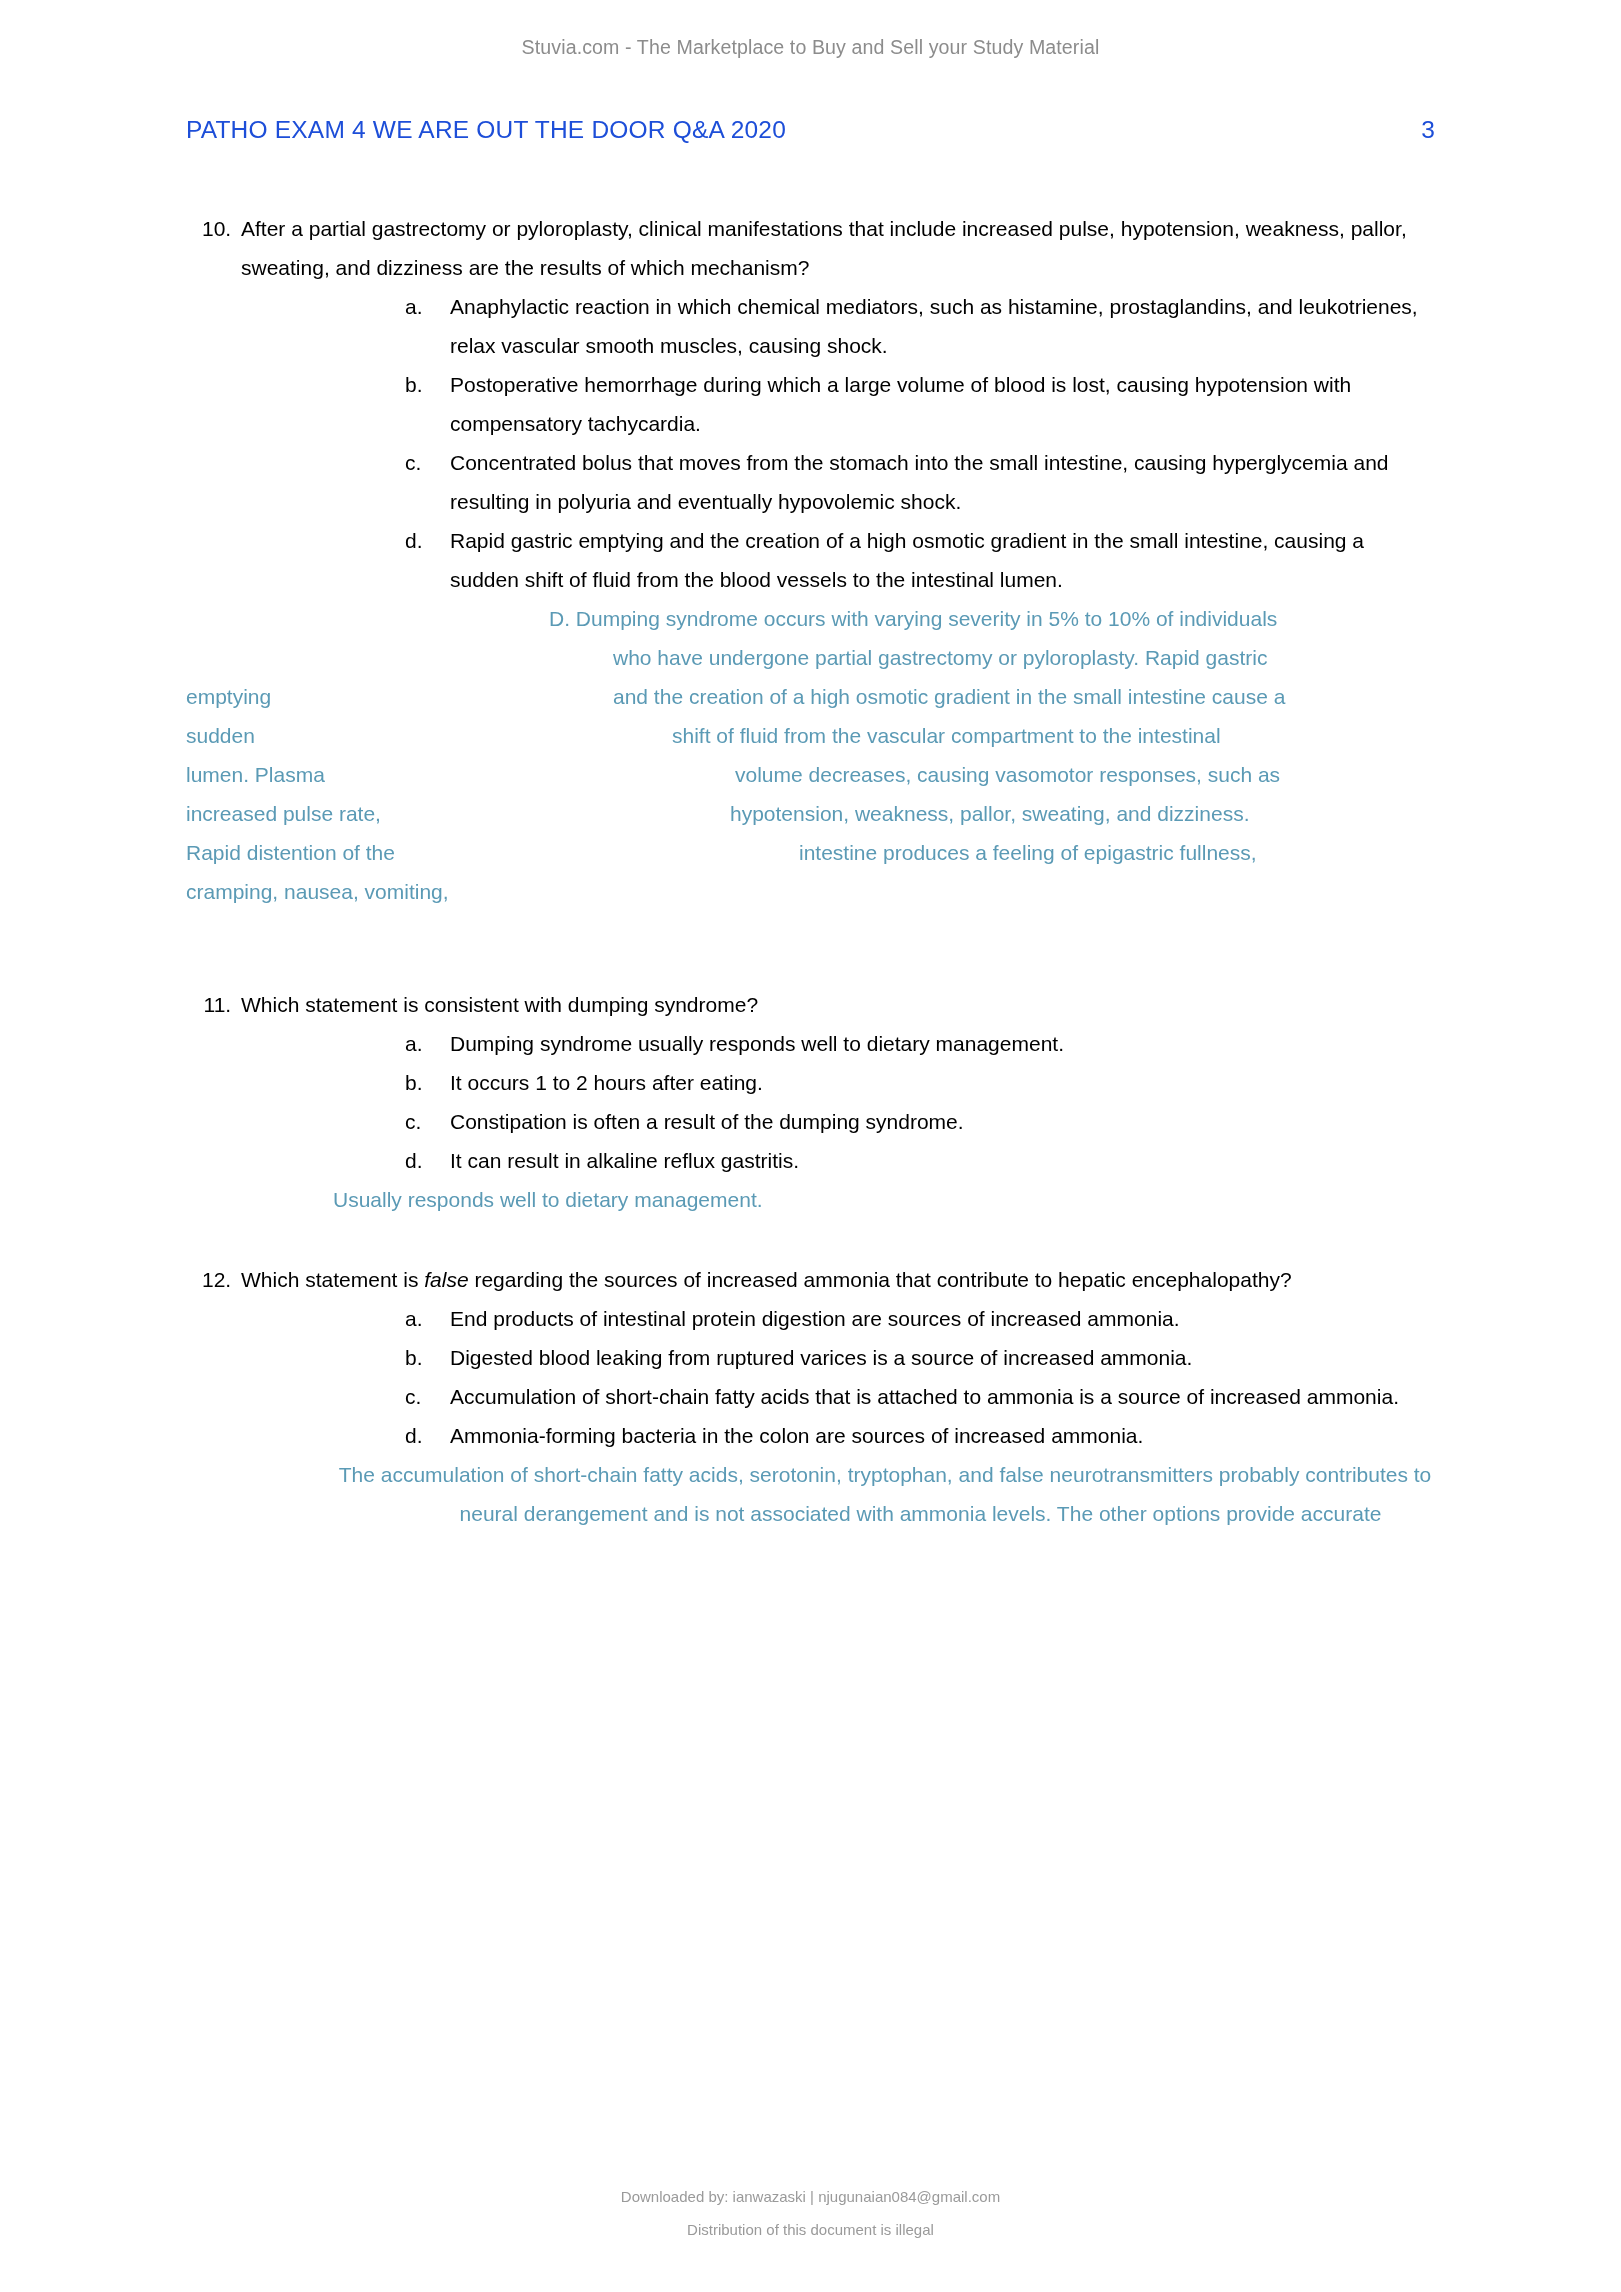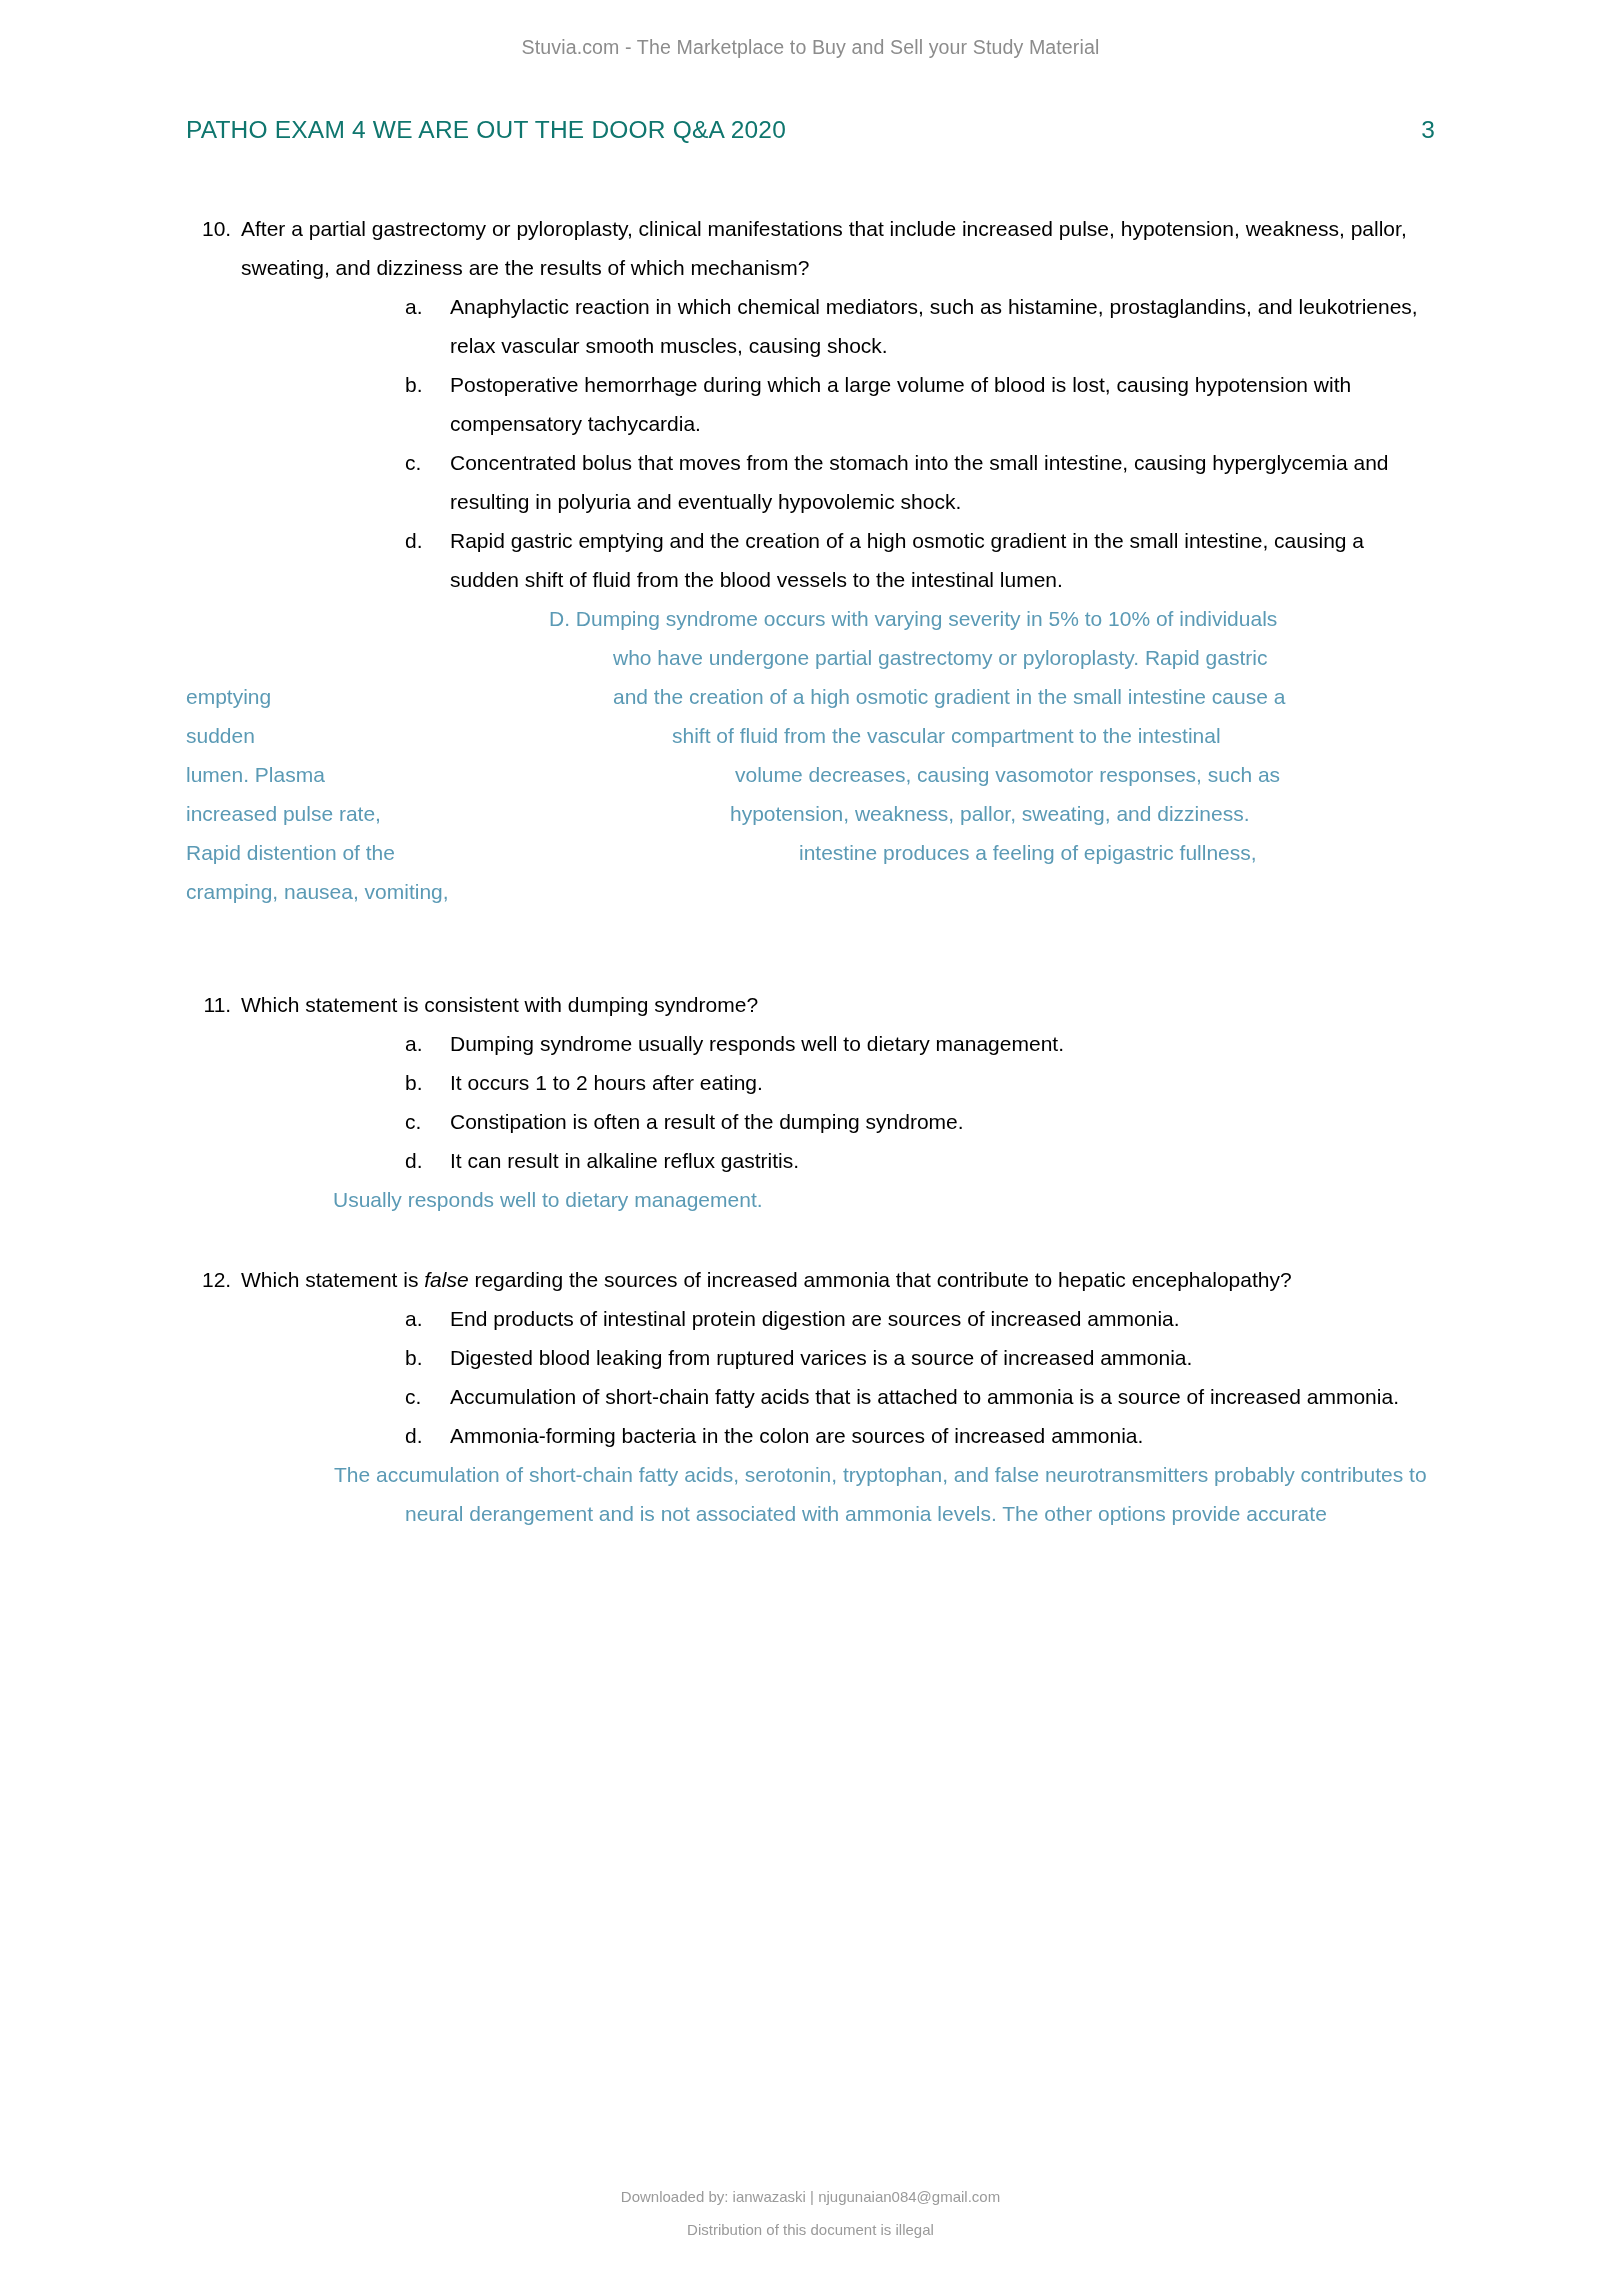--- a/index.html
+++ b/index.html
@@ -38,21 +38,21 @@
   
   .doc-header {
     position: absolute;
     top: 98px;
     left: 186px;
     right: 186px;
     display: flex;
     justify-content: space-between;
     align-items: baseline;
     font-size: 24.5px;
-    color: #0f766e;
+    color: #1d4ed8;
     letter-spacing: 0.2px;
   }
   .doc-header .title { white-space: nowrap; }
   .doc-header .pagenum { font-size: 24.5px; }
 
   
   .content {
     position: absolute;
     top: 191px;
     left: 186px;
@@ -99,20 +99,21 @@
     flex: 1 1 auto;
   }
 
   
   .answer {
     color: #5b9ab5;
   }
   .answer-indent {
     padding-left: 219px;
     text-indent: -71px;
+    text-align: center;
   }
   .answer-simple {
     padding-left: 147px;
   }
 
   
   .answer-grid {
     color: #5b9ab5;
     margin-top: 0;
   }

